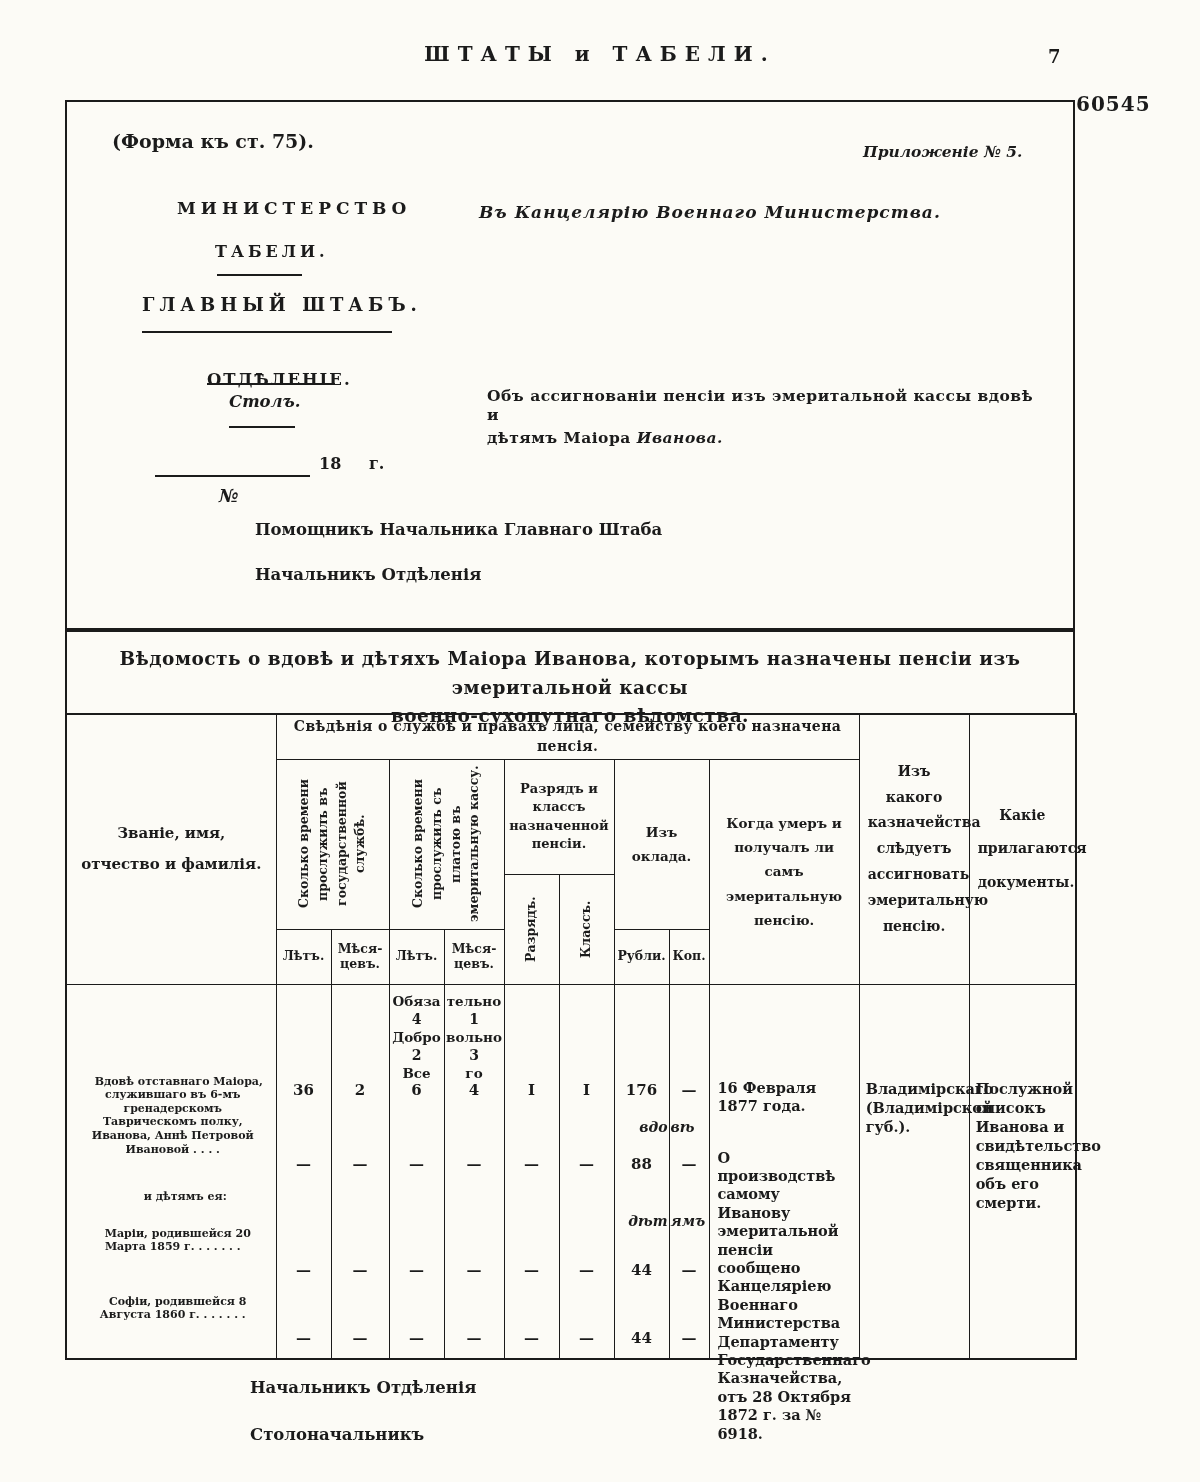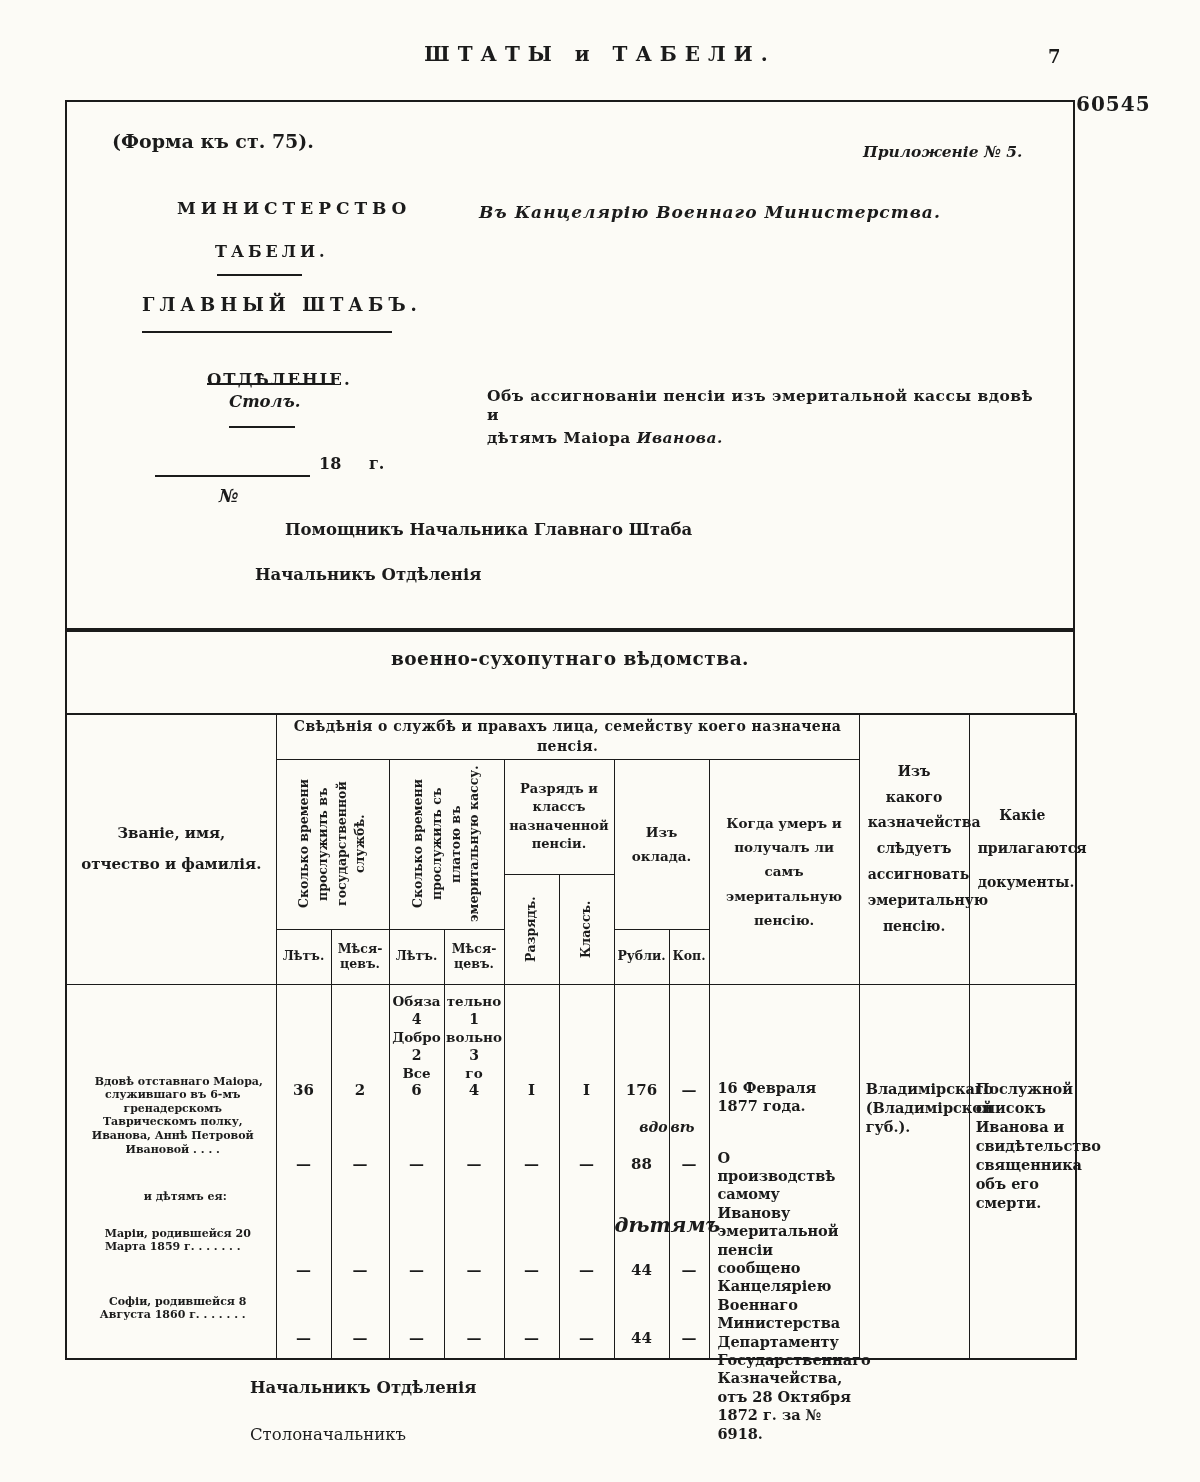--- a/index.html
+++ b/index.html
@@ -41,21 +41,21 @@
   .rule-3     { left: 140px; top: 281px; width: 128px; }
   .desk       { left: 162px; top: 290px; font-size: 16.5px; font-weight: bold; font-style: italic; }
   .rule-4     { left: 162px; top: 324px; width: 66px; }
   .subject1   { left: 420px; top: 284px; width: 560px; font-size: 15.5px; font-weight: bold; letter-spacing: 0.5px; }
   .subject2   { left: 420px; top: 326px; width: 560px; font-size: 15.5px; font-weight: bold; letter-spacing: 0.5px; }
   .it { font-style: italic; }
   .year-rule  { left: 88px;  top: 373px; width: 155px; }
   .year-18    { left: 252px; top: 352px; font-size: 16px; font-weight: bold; }
   .year-g     { left: 302px; top: 352px; font-size: 16px; font-weight: bold; }
   .number-sign{ left: 152px; top: 383px; font-size: 18px; font-weight: bold; font-style: italic; }
-  .fsig-a     { left: 188px; top: 418px; font-size: 16.5px; font-weight: bold; margin-left: 30px; }
+  .fsig-a     { left: 188px; top: 418px; font-size: 16.5px; font-weight: bold; }
   .fsig-b     { left: 188px; top: 463px; font-size: 16.5px; font-weight: bold; }
 
   
   .statement-band {
     position: absolute; left: 65px; top: 630px; width: 1010px; height: 85px;
     border: 2px solid #1b1b1b; text-align: center; padding-top: 13px;
   }
   .st1, .st2 { font-size: 18.5px; font-weight: bold; line-height: 1.55; letter-spacing: 0.5px; }
 
   
@@ -103,41 +103,41 @@
 
   .pv { position: absolute; left: 0; width: 100%; text-align: center; font-size: 15px; }
   .s1 { top: 8px;  font-size: 13.5px; }
   .s2 { top: 26px; font-size: 14px; }
   .s3 { top: 44px; font-size: 13.5px; }
   .s4 { top: 62px; font-size: 14px; }
   .s5 { top: 80px; font-size: 13.5px; }
   .v1 { top: 96px; }
   .w1 { top: 134px; font-style: italic; font-size: 14px; }
   .v2 { top: 170px; }
-  .w2 { top: 228px; font-style: italic; font-size: 20px; }
+  .w2 { top: 228px; font-style: italic; font-size: 14px; }
   .v3 { top: 276px; }
   .v4 { top: 344px; }
   .split-r { text-align: right; padding-right: 1px; }
   .split-l { text-align: left;  padding-left: 1px; }
 
   .np { position: absolute; left: 9px; right: 6px; font-size: 11px; line-height: 1.24; text-align: center; }
   .np1 { top: 90px;  text-indent: 12px; }
   .np2 { top: 205px; left: 34px; }
   .np3 { top: 242px; text-indent: 10px; }
   .np4 { top: 310px; text-indent: 10px; }
 
   .wp { position: absolute; left: 8px; right: 6px; font-size: 14.5px; line-height: 1.27; text-align: left; }
   .wp1 { top: 94px; }
   .wp2 { top: 164px; }
 
   .tp { position: absolute; left: 6px; right: 5px; top: 94px; font-size: 14.5px; line-height: 1.32; text-align: left; }
 
   
   .sig1 { position: absolute; left: 250px; top: 1378px; font-size: 16.5px; font-weight: bold; }
-  .sig2 { position: absolute; left: 250px; top: 1425px; font-size: 16.5px; font-weight: normal; }
+  .sig2 { position: absolute; left: 250px; top: 1425px; font-size: 16.5px; font-weight: bold; }
 </style>
 </head>
 <body>
 
 <div class="page">
 
   <div class="running-title">ШТАТЫ и ТАБЕЛИ.</div>
   <div class="page-number">7</div>
   <div class="doc-number">60545</div>
 
@@ -158,20 +158,21 @@
     <div class="subject2"><span>дѣтямъ Маіора </span><span class="it">Иванова.</span></div>
     <div class="rule year-rule"></div>
     <div class="year-18">18</div>
     <div class="year-g">г.</div>
     <div class="number-sign">№</div>
     <div class="fsig-a">Помощникъ Начальника Главнаго Штаба</div>
     <div class="fsig-b">Начальникъ Отдѣленія</div>
   </section>
 
   <section class="statement-band">
+    <div class="st1">Вѣдомость о вдовѣ и дѣтяхъ Маіора Иванова, которымъ назначены пенсіи изъ эмеритальной кассы</div>
     <div class="st2">военно-сухопутнаго вѣдомства.</div>
   </section>
 
   <table class="pension-table">
     <colgroup>
       <col style="width:210px">
         <col style="width:55px">
         <col style="width:58px">
       <col style="width:55px">
         <col style="width:60px">

